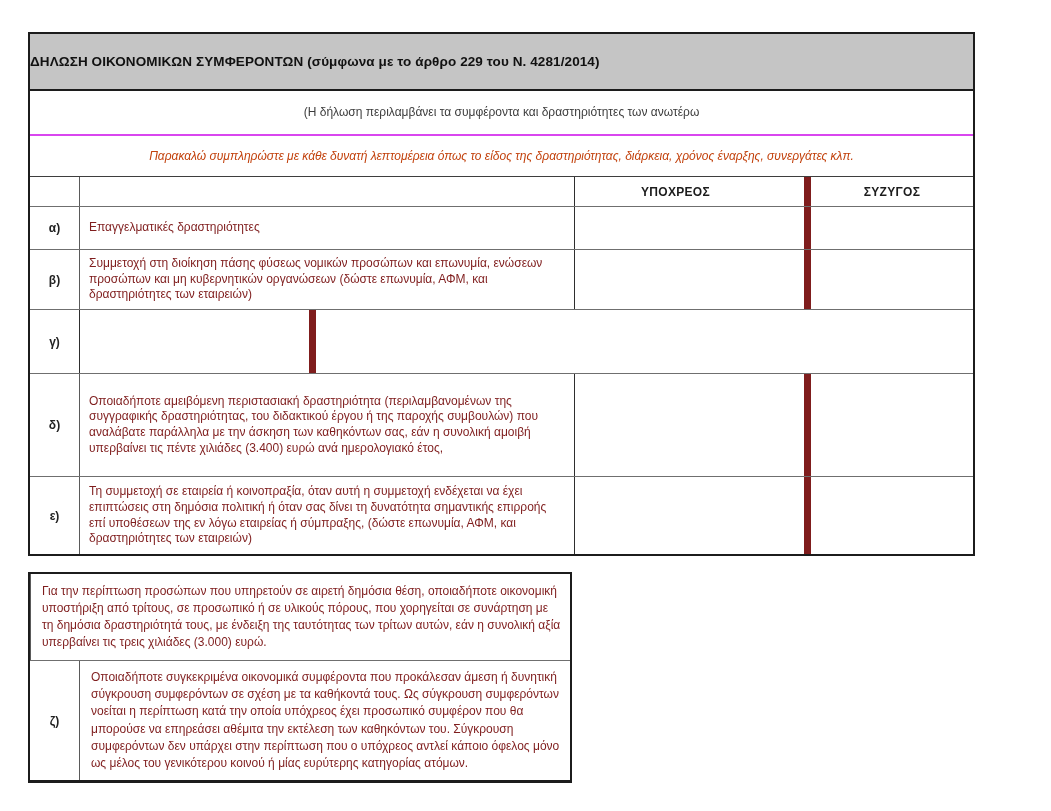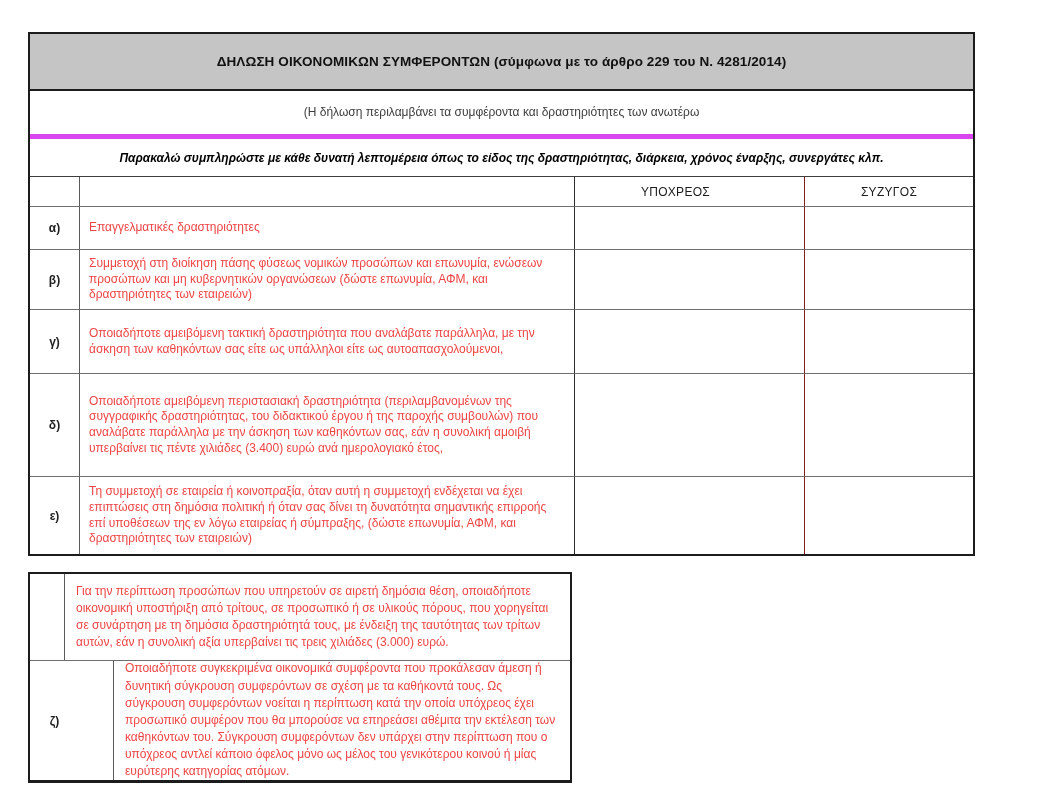--- a/index.html
+++ b/index.html
@@ -13,52 +13,52 @@
 
   .tbl{position:absolute;border:2px solid #1c1c1c;background:#fff;}
   .tbl-main{left:28px;top:32px;width:947px;}
   .tbl-second{left:28px;top:572px;width:544px;border-bottom-width:3px;}
 
   .row{display:flex;align-items:stretch;}
 
   
   .title-row{
     height:55px;background:#c5c5c5;
-    display:flex;align-items:center;justify-content:center;
+    display:flex;align-items:center;justify-content:flex-start;
     font-weight:bold;font-size:13.5px;color:#111;
     letter-spacing:.1px;
   }
   .subtitle-row{
     height:45px;border-top:2px solid #1c1c1c;
     display:flex;align-items:center;justify-content:center;
     font-size:12px;color:#3d3d3d;line-height:1.4;text-align:center;
   }
   .instruction-row{
-    height:42px;border-top:5px solid #d946ef;
+    height:42px;border-top:2px solid #d946ef;
     display:flex;align-items:center;justify-content:center;
-    font-size:12px;font-style:italic;color:#000000;text-align:center;font-weight:bold;
+    font-size:12px;font-style:italic;color:#c2410c;text-align:center;
   }
 
   
   .header-row{height:30px;border-top:1px solid #3e3e3e;}
   .drow{border-top:1px solid #6f6f6f;}
   .h-a{height:43px}.h-b{height:60px}.h-c{height:64px}.h-d{height:103px}.h-e{height:78px}
   .h-st{height:86px}.h-z{height:120px}
 
   .c1{width:49px;flex:none;display:flex;align-items:center;justify-content:center;}
   .c2{width:495px;flex:none;border-left:1px solid #5a5a5a;}
   .c3{width:202px;flex:none;border-left:1px solid #2e2e2e;}
-  .c4{flex:1;border-left:1px solid #7f1d1d;margin-left:28px;}
-  .tbl-second .c2{width:auto;flex:1;margin-left:34px;}
+  .c4{flex:1;border-left:7px solid #7f1d1d;margin-left:28px;}
+  .tbl-second .c2{width:auto;flex:1;}
 
   .hdr-cell{display:flex;align-items:center;justify-content:center;
-    font-weight:normal;font-size:12px;color:#1c1c1c;letter-spacing:.3px;}
+    font-weight:bold;font-size:12px;color:#1c1c1c;letter-spacing:.3px;}
   .letter{font-weight:bold;font-size:12px;color:#222;}
   .desc{display:flex;align-items:center;
-    padding:6px 12px 6px 9px;font-size:12px;line-height:1.3;color:#ef4444;}
+    padding:6px 12px 6px 9px;font-size:12px;line-height:1.3;color:#7f1d1d;}
   .tbl-second .desc{padding:8px 8px 8px 11px;line-height:1.43;}
   .fill-cell{background:#fff;}
 </style>
 </head>
 <body>
 
 <div class="page">
 
   <div class="tbl tbl-main">
 
@@ -90,21 +90,20 @@
 
     <div class="row drow h-b">
       <div class="c1 letter">β)</div>
       <div class="c2 desc">Συμμετοχή  στη διοίκηση πάσης φύσεως νομικών προσώπων και επωνυμία, ενώσεων προσώπων και μη κυβερνητικών οργανώσεων (δώστε επωνυμία, ΑΦΜ, και δραστηριότητες των εταιρειών)</div>
       <div class="c3 fill-cell"></div>
       <div class="c4 fill-cell"></div>
     </div>
 
     <div class="row drow h-c">
       <div class="c1 letter">γ)</div>
-      <div class="c2 desc">Οποιαδήποτε αμειβόμενη τακτική δραστηριότητα που αναλάβατε παράλληλα, με την άσκηση των καθηκόντων σας είτε ως υπάλληλοι είτε ως αυτοαπασχολούμενοι,</div>
       <div class="c3 fill-cell"></div>
       <div class="c4 fill-cell"></div>
     </div>
 
     <div class="row drow h-d">
       <div class="c1 letter">δ)</div>
       <div class="c2 desc">Οποιαδήποτε αμειβόμενη περιστασιακή δραστηριότητα (περιλαμβανομένων της συγγραφικής δραστηριότητας, του διδακτικού έργου ή της παροχής συμβουλών) που αναλάβατε παράλληλα με την άσκηση των καθηκόντων σας, εάν η συνολική αμοιβή υπερβαίνει τις πέντε χιλιάδες (3.400) ευρώ ανά ημερολογιακό έτος,</div>
       <div class="c3 fill-cell"></div>
       <div class="c4 fill-cell"></div>
     </div>

